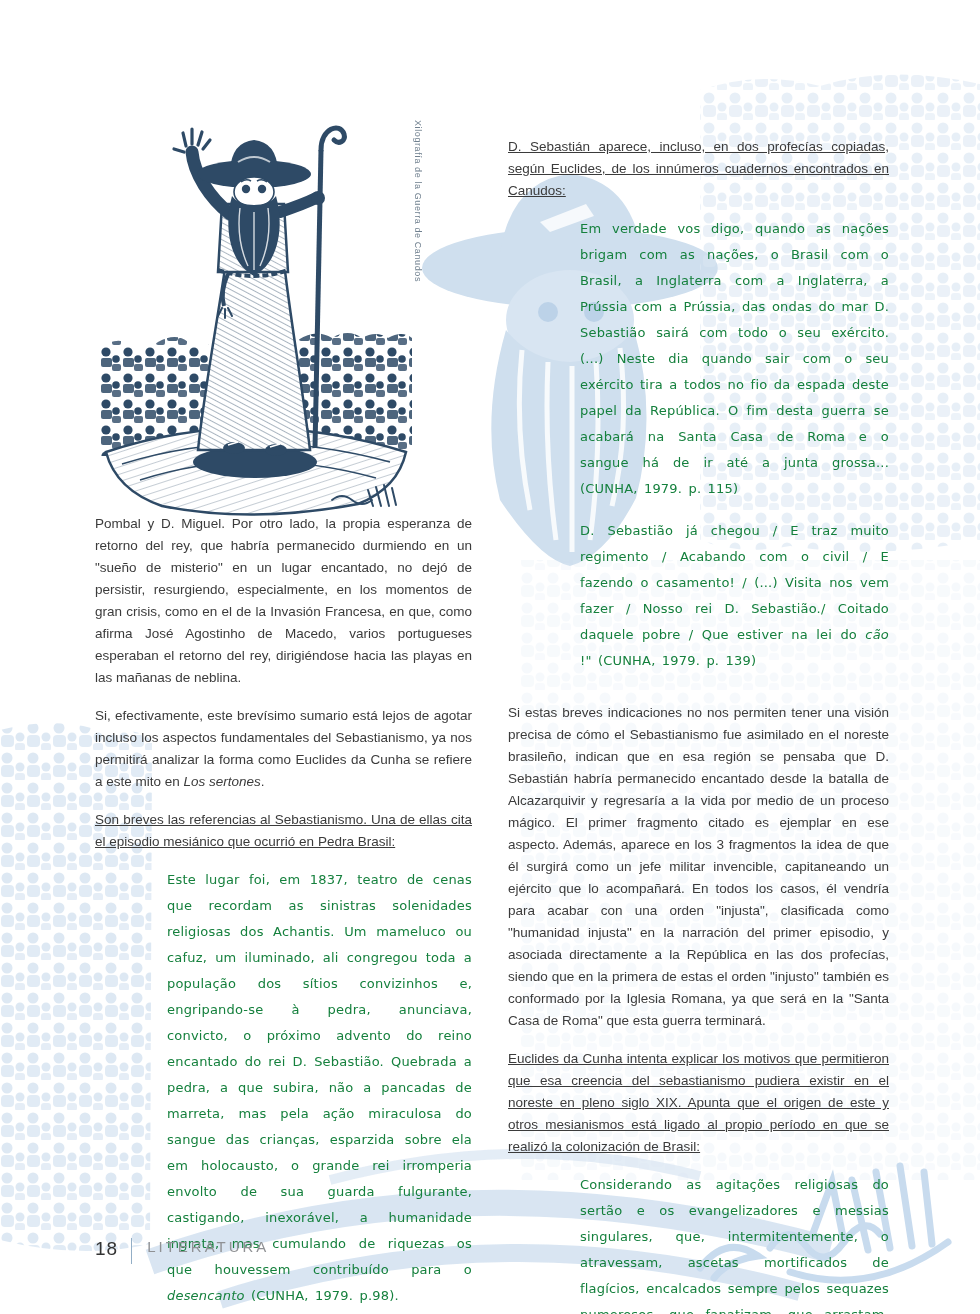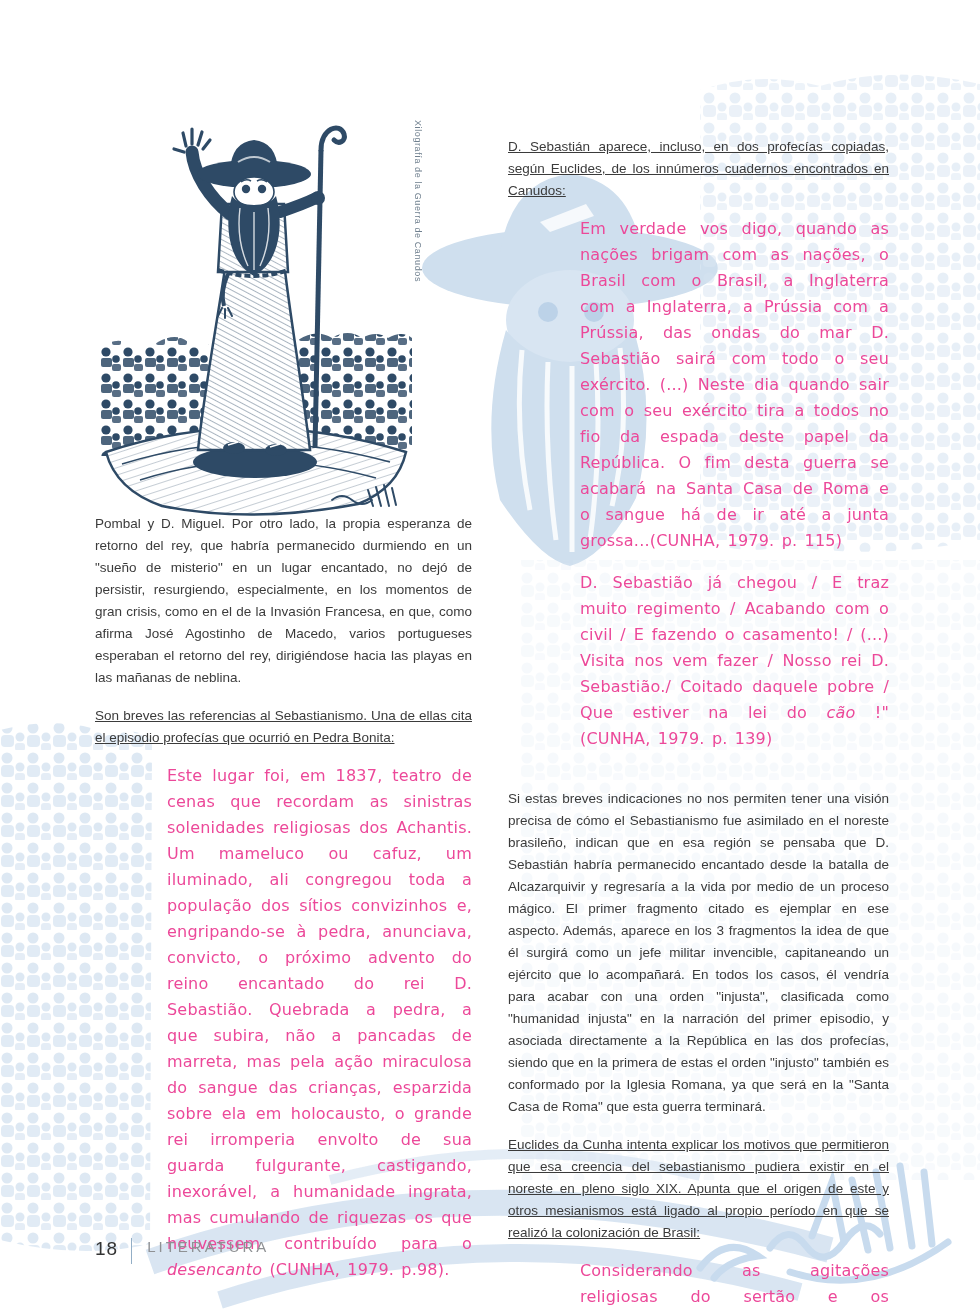--- a/index.html
+++ b/index.html
@@ -30,25 +30,25 @@
     margin:0 0 16px 0;
     font-size:13.5px;line-height:22px;
     color:#3b3b3b;
   }
   .para.tight{margin-bottom:14px;text-decoration:underline;}
   .para.wide-gap{}
 
   .quote{
     margin:0 0 16px 72px;
     font-family:"DejaVu Sans",sans-serif;
-    font-size:16px;line-height:26px;
+    font-size:13px;line-height:26px;
     letter-spacing:.2px;word-spacing:2px;
-    color:#ec4899;
-  }
-  .quote.gap-lg{margin-bottom:36px;}
+    color:#15803d;
+  }
+  .quote.gap-lg{margin-bottom:28px;}
   .quote i{font-style:italic;}
 
   .footer{
     position:absolute;left:95px;top:1238px;
     display:flex;align-items:flex-start;
   }
   .page-number{
     font-size:19px;color:#333333;letter-spacing:1px;
   }
   .footer-divider{
@@ -205,21 +205,22 @@
           <path d="M232,388 q10,-8 20,0 t20,0"></path>
           <path d="M268,378 l5,16 M276,375 l5,19 M284,373 l5,21 M292,376 l4,17"></path>
         </g>
       </svg>
     </div>
 
     <div class="caption-vert">Xilografía de la Guerra de Canudos</div>
 
     <div class="col col-left">
       <p class="para"><span>Pombal y D. Miguel. Por otro lado, la propia esperanza de retorno del rey, que habría permanecido durmiendo en un "sueño de misterio" en un lugar encantado, no dejó de persistir, resurgiendo, especialmente, en los momentos de gran crisis, como en el de la Invasión Francesa, en que, como afirma José Agostinho de Macedo, varios portugueses esperaban el retorno del rey, dirigiéndose hacia las playas en las mañanas de neblina.</span></p>
-      <p class="para tight"><span>Son breves las referencias al Sebastianismo. Una de ellas cita el episodio profecías que ocurrió en Pedra Bonita:</span></p>
+      <p class="para"><span>Si, efectivamente, este brevísimo sumario está lejos de agotar incluso los aspectos fundamentales del Sebastianismo, ya nos permitirá analizar la forma como Euclides da Cunha se refiere a este mito en </span><i>Los sertones</i><span>.</span></p>
+      <p class="para tight"><span>Son breves las referencias al Sebastianismo. Una de ellas cita el episodio mesiánico que ocurrió en Pedra Brasil:</span></p>
       <div class="quote"><span>Este lugar foi, em 1837, teatro de cenas que recordam as sinistras solenidades religiosas dos Achantis. Um mameluco ou cafuz, um iluminado, ali congregou toda a população dos sítios convizinhos e, engripando-se à pedra, anunciava, convicto, o próximo advento do reino encantado do rei D. Sebastião. Quebrada a pedra, a que subira, não a pancadas de marreta, mas pela ação miraculosa do sangue das crianças, esparzida sobre ela em holocausto, o grande rei irromperia envolto de sua guarda fulgurante, castigando, inexorável, a humanidade ingrata, mas cumulando de riquezas os que houvessem contribuído para o </span><i>desencanto</i><span> (CUNHA, 1979. p.98).</span></div>
     </div>
 
     <div class="col col-right">
       <p class="para tight"><span>D. Sebastián aparece, incluso, en dos profecías copiadas, según Euclides, de los innúmeros cuadernos encontrados en Canudos:</span></p>
       <div class="quote"><span>Em verdade vos digo, quando as nações brigam com as nações, o Brasil com o Brasil, a Inglaterra com a Inglaterra, a Prússia com a Prússia, das ondas do mar D. Sebastião sairá com todo o seu exército. (...) Neste dia quando sair com o seu exército tira a todos no fio da espada deste papel da República. O fim desta guerra se acabará na Santa Casa de Roma e o sangue há de ir até a junta grossa...(CUNHA, 1979. p. 115)</span></div>
       <div class="quote gap-lg"><span>D. Sebastião já chegou / E traz muito regimento / Acabando com o civil / E fazendo o casamento! / (...) Visita nos vem fazer / Nosso rei D. Sebastião./ Coitado daquele pobre / Que estiver na lei do </span><i>cão</i><span> !" (CUNHA, 1979. p. 139)</span></div>
       <p class="para wide-gap"><span>Si estas breves indicaciones no nos permiten tener una visión precisa de cómo el Sebastianismo fue asimilado en el noreste brasileño, indican que en esa región se pensaba que D. Sebastián habría permanecido encantado desde la batalla de Alcazarquivir y regresaría a la vida por medio de un proceso mágico. El primer fragmento citado es ejemplar en ese aspecto. Además, aparece en los 3 fragmentos la idea de que él surgirá como un jefe militar invencible, capitaneando un ejército que lo acompañará. En todos los casos, él vendría para acabar con una orden "injusta", clasificada como "humanidad injusta" en la narración del primer episodio, y asociada directamente a la República en las dos profecías, siendo que en la primera de estas el orden "injusto" también es conformado por la Iglesia Romana, ya que será en la "Santa Casa de Roma" que esta guerra terminará.</span></p>
       <p class="para tight"><span>Euclides da Cunha intenta explicar los motivos que permitieron que esa creencia del sebastianismo pudiera existir en el noreste en pleno siglo XIX. Apunta que el origen de este y otros mesianismos está ligado al propio período en que se realizó la colonización de Brasil:</span></p>
       <div class="quote"><span>Considerando as agitações religiosas do sertão e os evangelizadores e messias singulares, que, intermitentemente, o atravessam, ascetas mortificados de flagícios, encalcados sempre pelos sequazes numerosos, que fanatizam, que arrastam, que dominam, que endoudecem - espontaneamente recordamos a fase mais crítica da alma portuguesa, a partir do final do século XVI, quando, depois</span></div>

